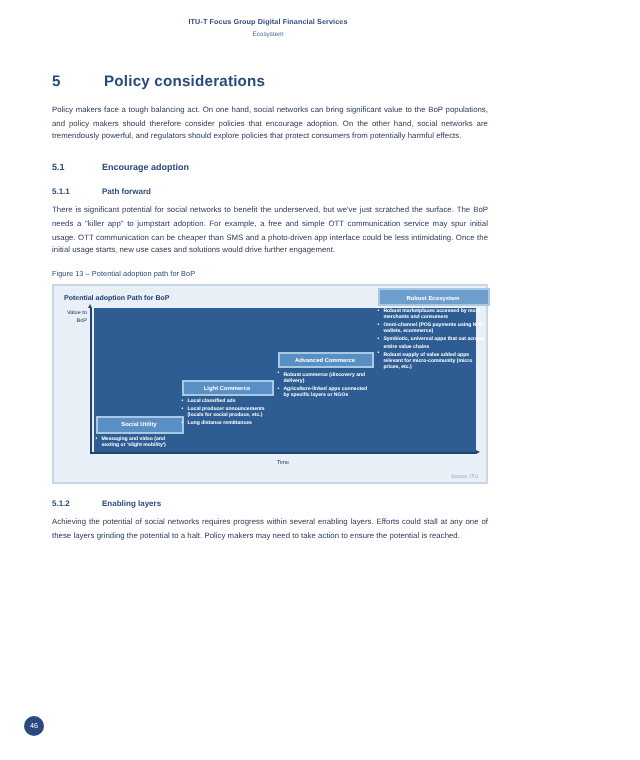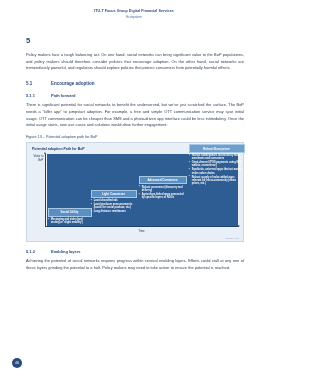--- a/index.html
+++ b/index.html
@@ -258,20 +258,21 @@
 
   <div class="doc-header">
     <span class="hdr-title">ITU-T Focus Group Digital Financial Services</span>
     <span class="hdr-sub">Ecosystem</span>
   </div>
 
   <div class="content">
 
     <h1 class="sec">
       <span class="num">5</span>
+      <span>Policy considerations</span>
     </h1>
 
     <p class="para">Policy makers face a tough balancing act. On one hand, social networks can bring significant value to the BoP populations, and policy makers should therefore consider policies that encourage adoption. On the other hand, social networks are tremendously powerful, and regulators should explore policies that protect consumers from potentially harmful effects.</p>
 
     <h2 class="sub">
       <span class="num">5.1</span>
       <span>Encourage adoption</span>
     </h2>
 
     <h3 class="subsub">

